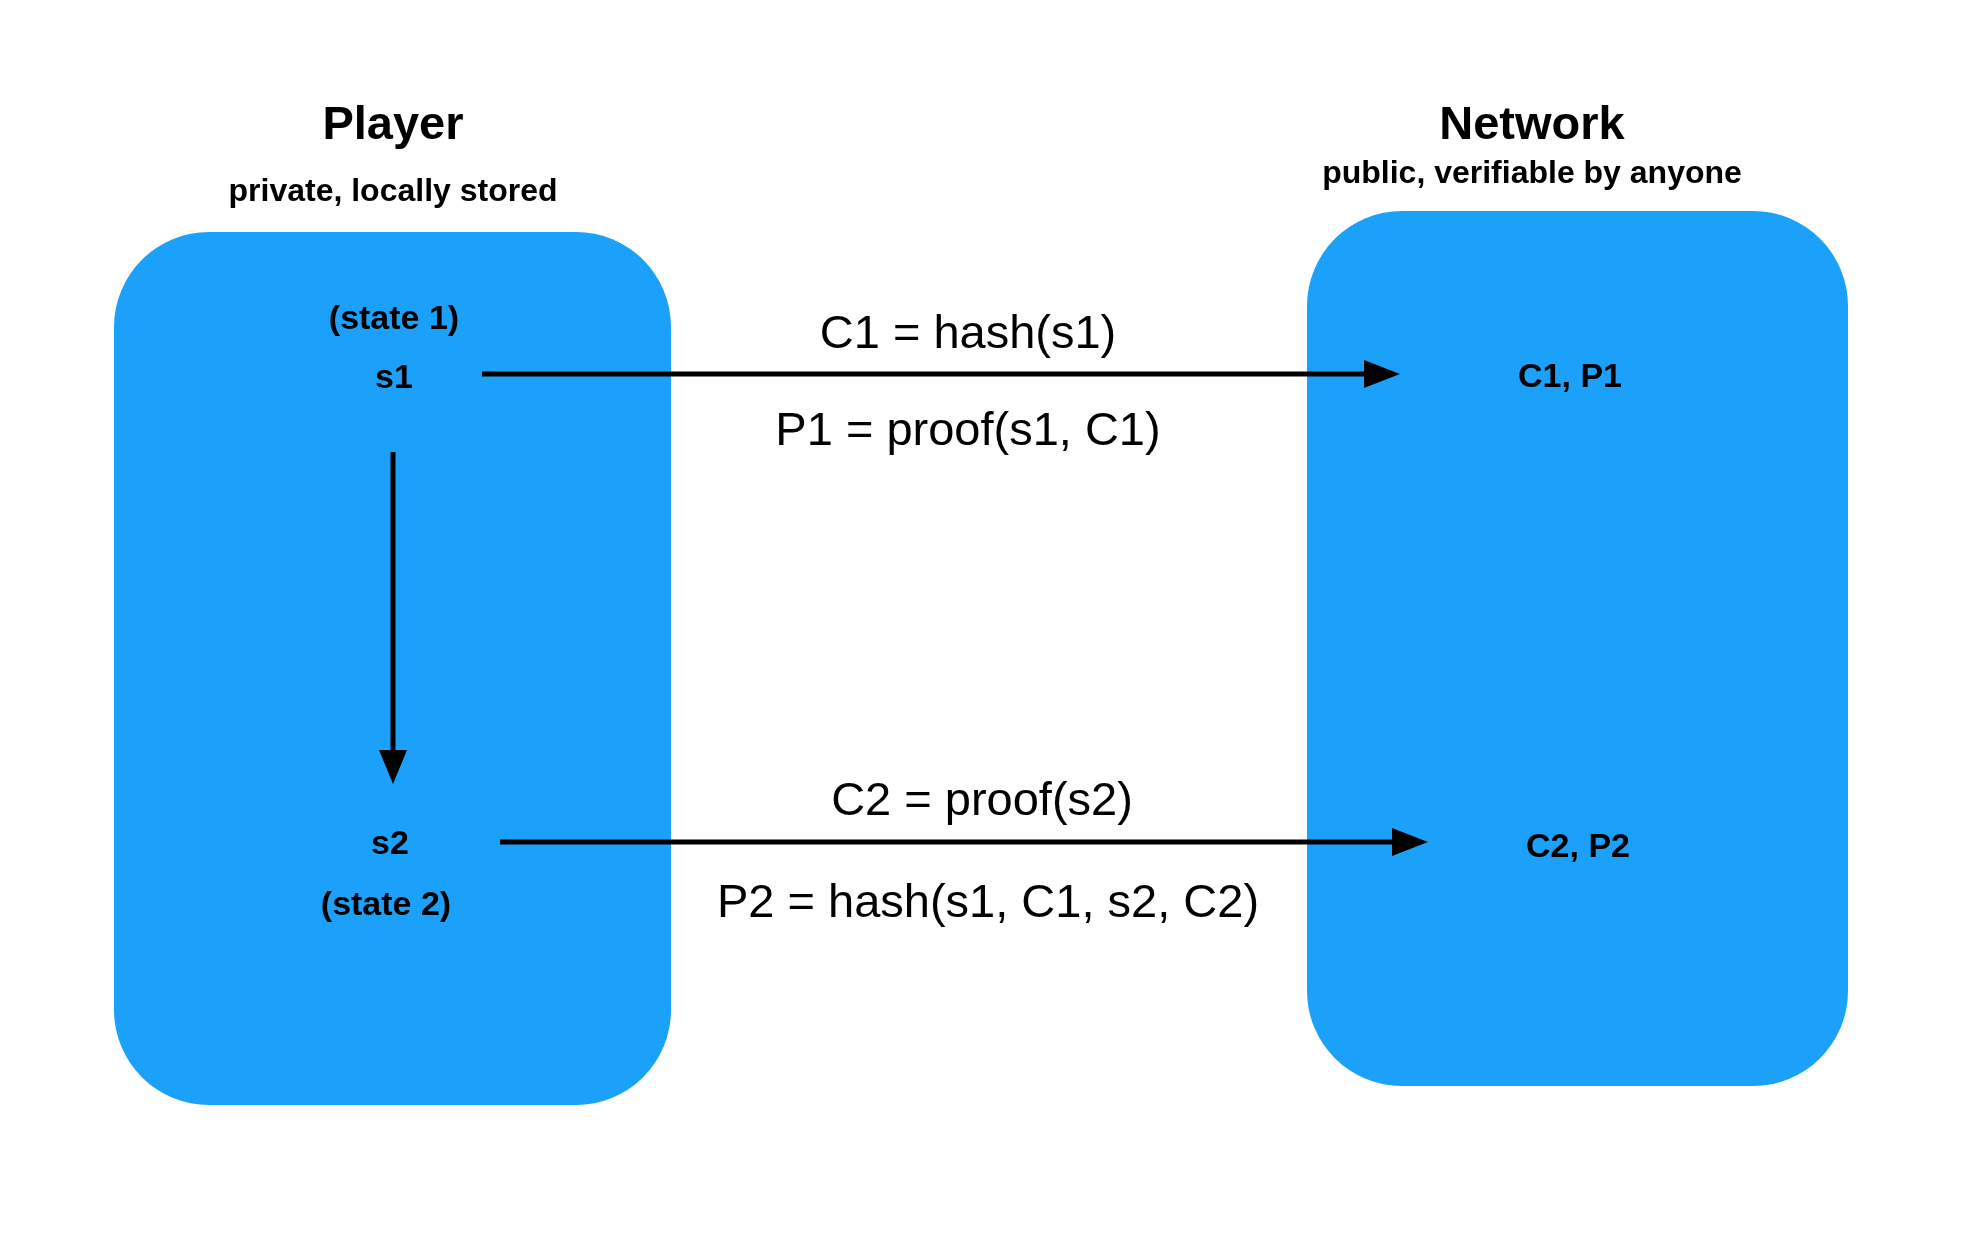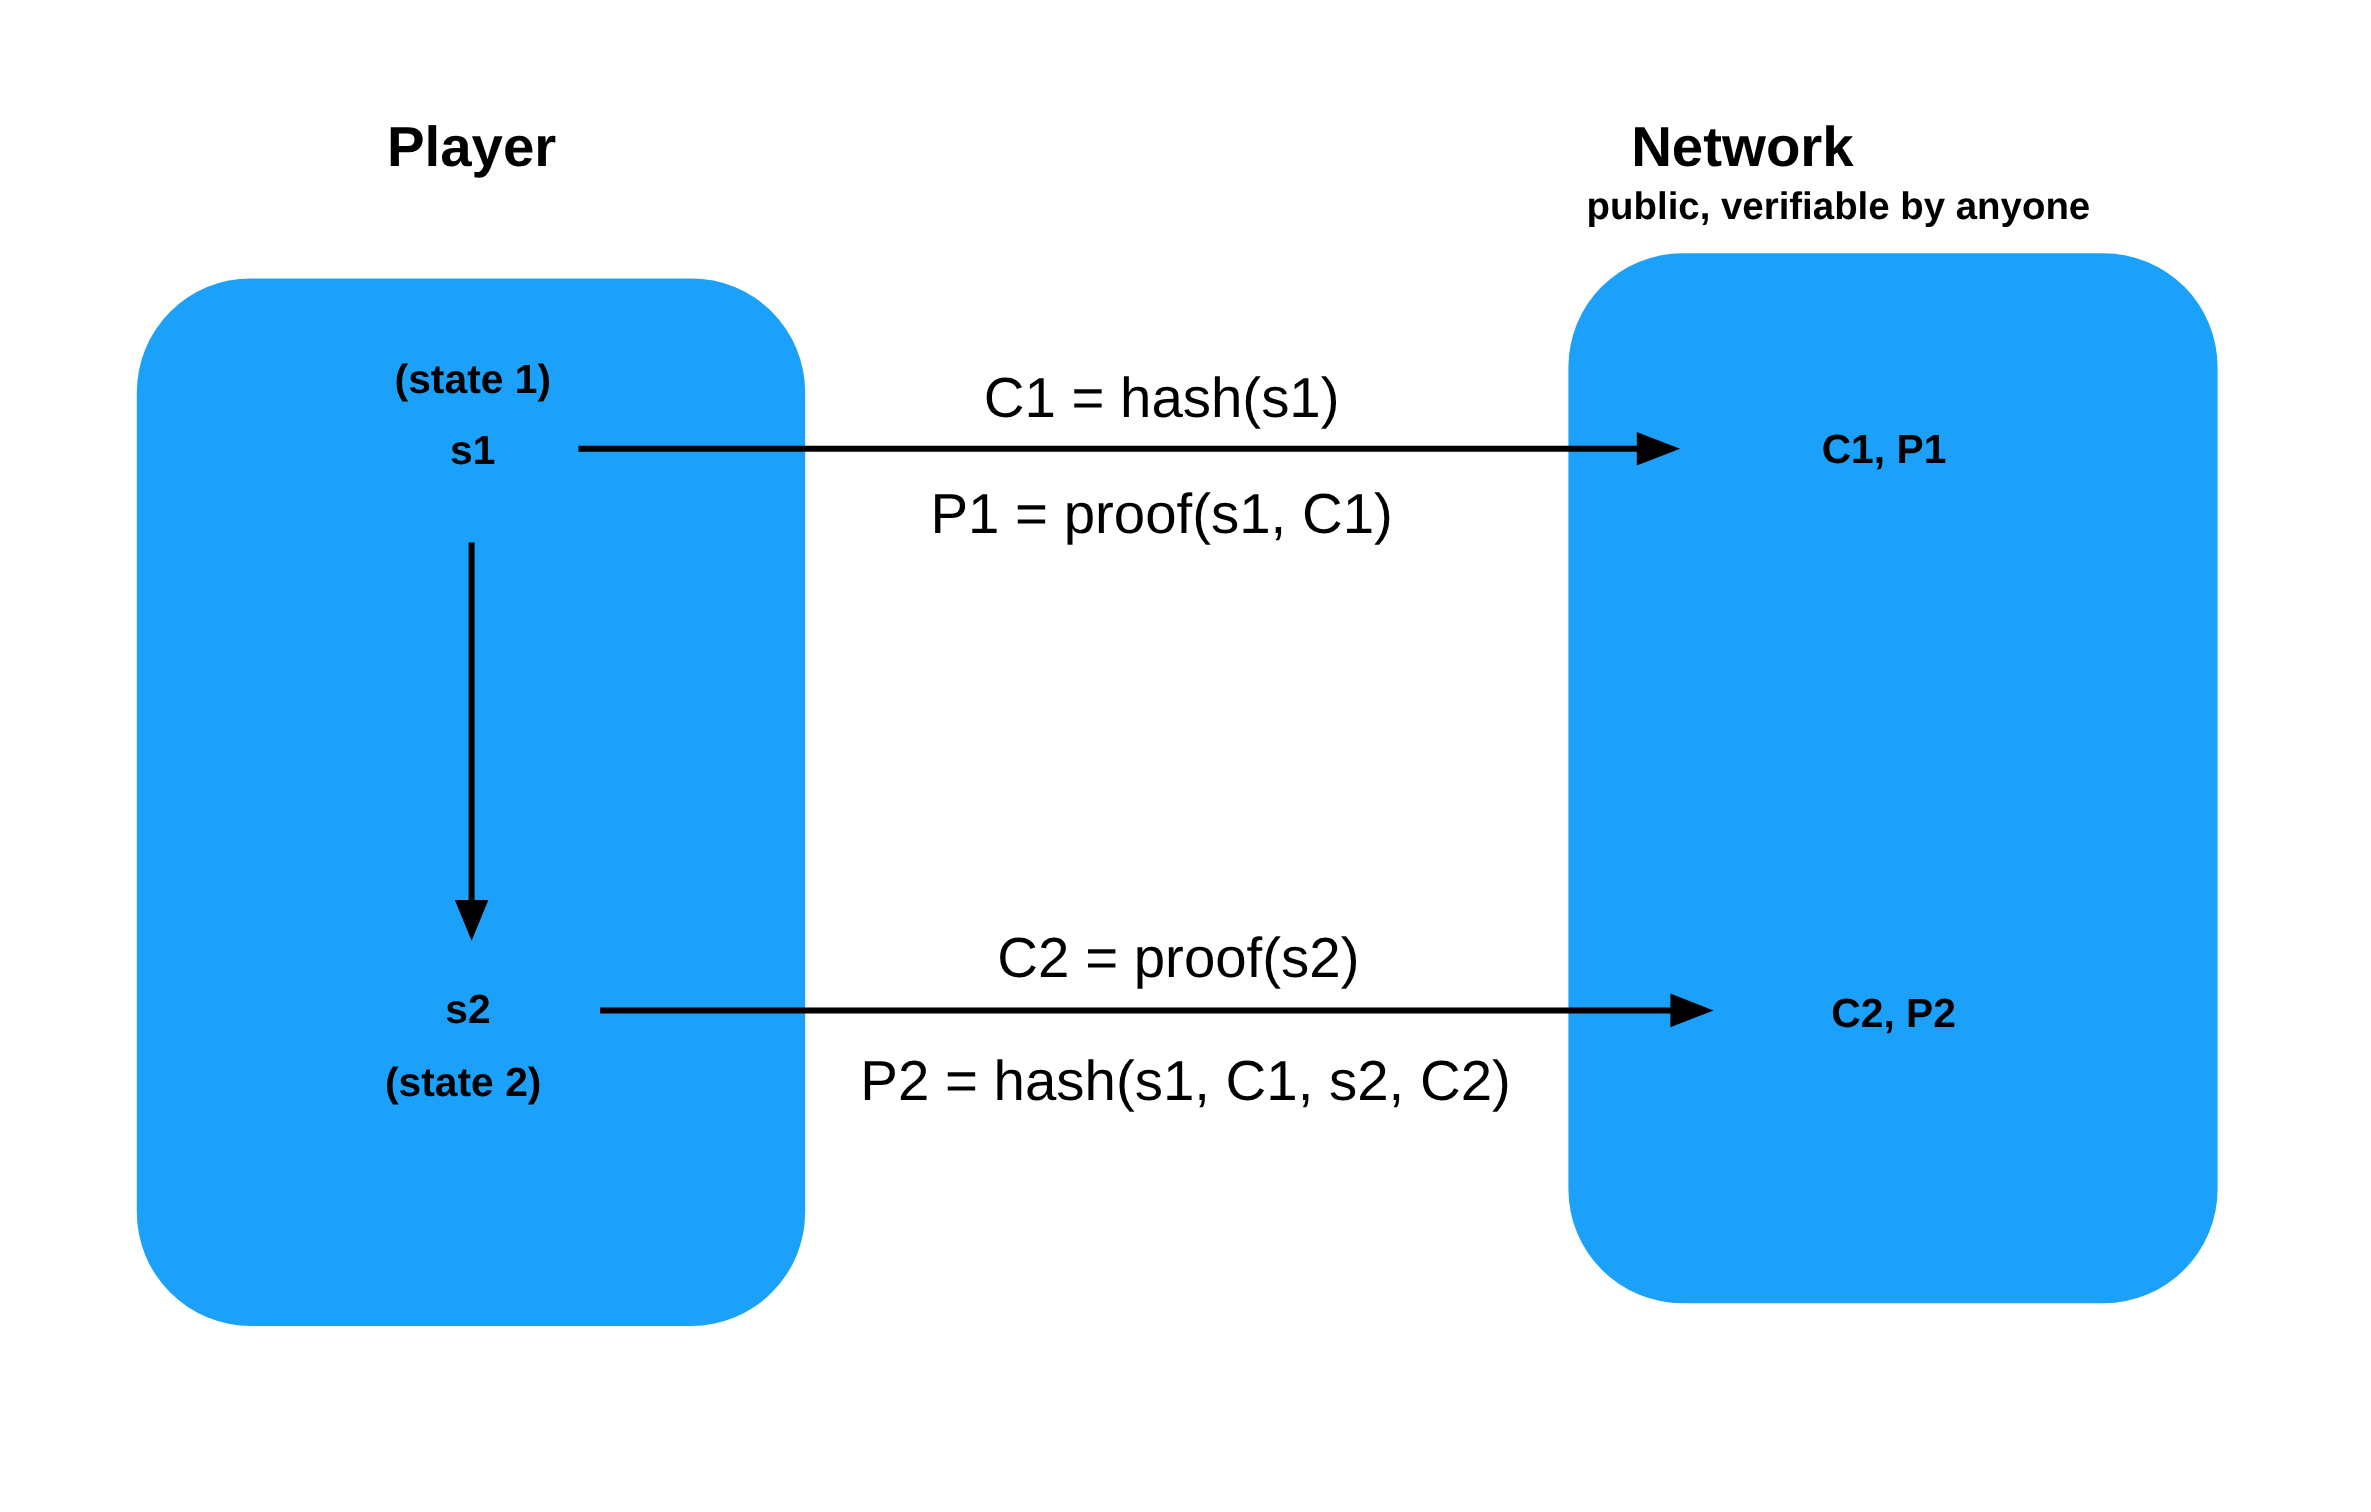--- a/index.html
+++ b/index.html
@@ -62,22 +62,23 @@
     height: 1260px;
     pointer-events: none;
   }
 </style>
 </head>
 <body>
 
 <div class="stage" style="color: rgb(0, 0, 0); background: rgb(255, 255, 255);">
 
   <div class="abs col-title" style="left:393px; top:122px;">Player</div>
+  <div class="abs col-subtitle" style="left:393px; top:190px;">private, locally stored</div>
 
-  <div class="abs col-title" style="left:1452px; top:122px;">Network</div>
+  <div class="abs col-title" style="left:1532px; top:122px;">Network</div>
   <div class="abs col-subtitle" style="left:1532px; top:172px;">public, verifiable by anyone</div>
 
   <div class="bluebox left" style="background: rgb(28, 161, 250);"></div>
   <div class="bluebox right" style="background: rgb(28, 161, 250);"></div>
 
   <svg class="arrows" viewBox="0 0 1976 1260">
     <g>
       <line x1="482" y1="374" x2="1368" y2="374" stroke="#000000" stroke-width="5"></line>
       <polygon points="1400,374 1364,360 1364,388" fill="#000000"></polygon>
     </g>

